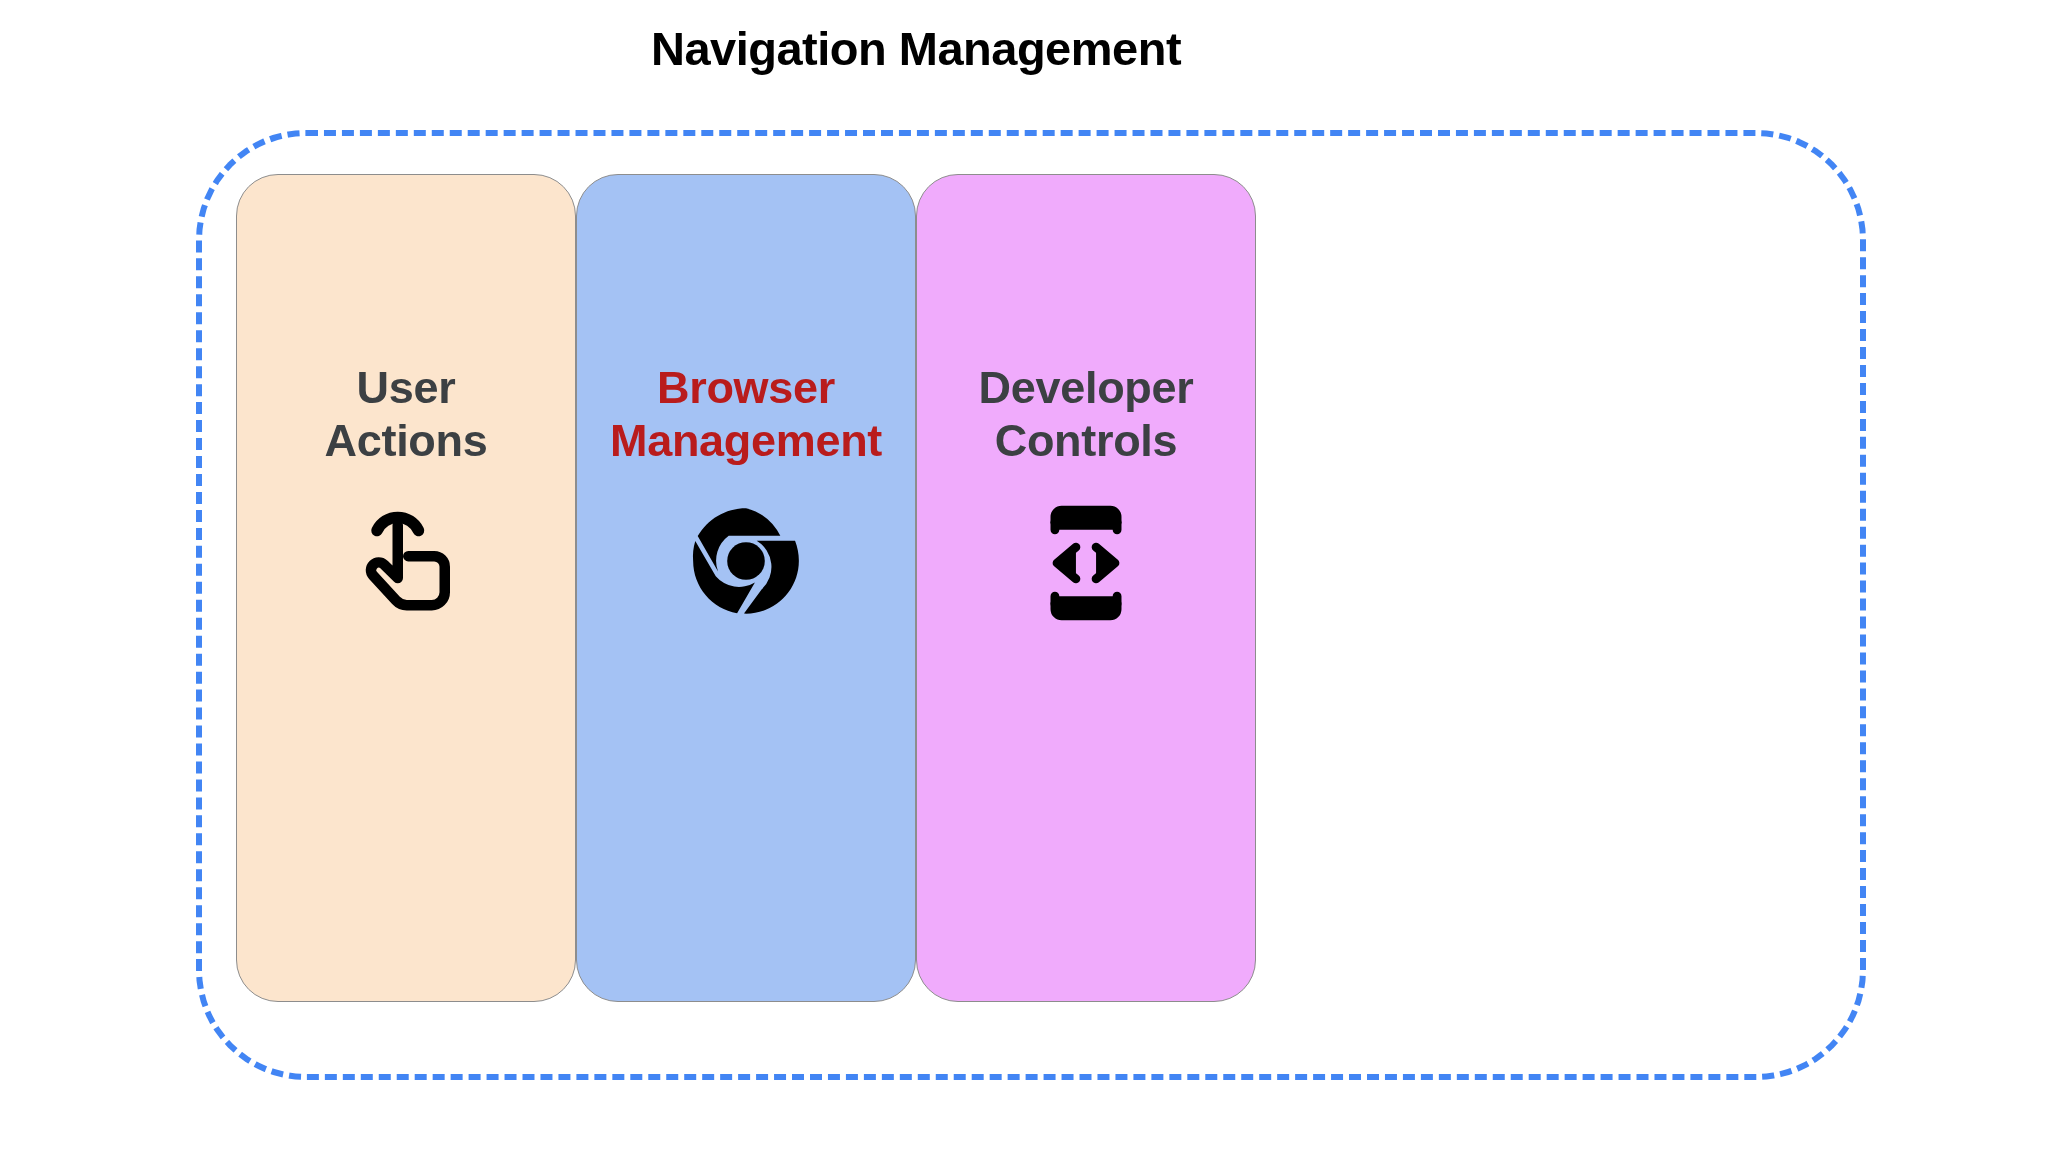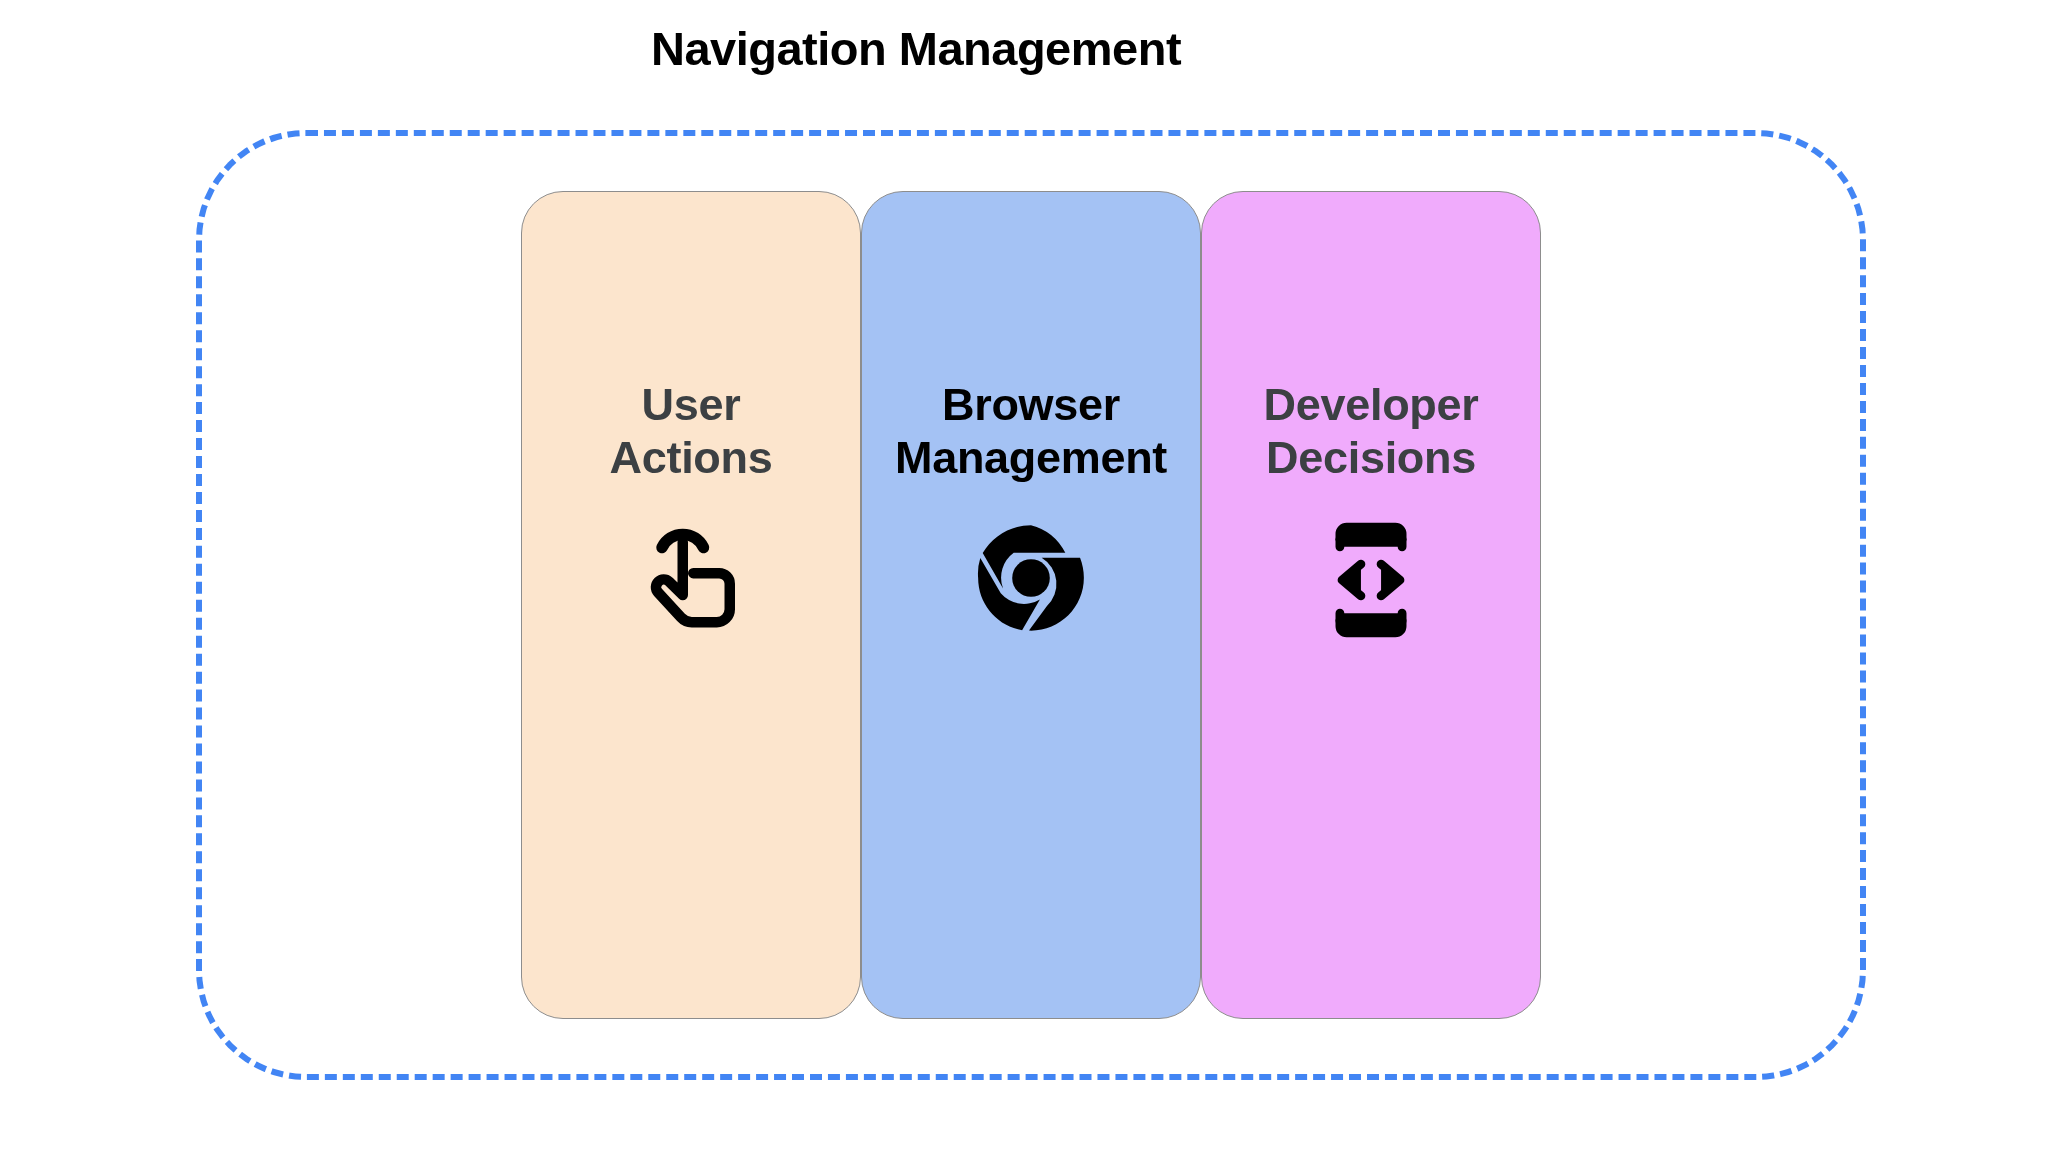--- a/index.html
+++ b/index.html
@@ -42,26 +42,26 @@
     box-sizing: border-box;
     border: 6px dashed #4285f4;
     border-radius: 110px;
     background: transparent;
   }
 
   
   .cards-row {
     position: absolute;
     left: 196px;
-    top: 130px;
+    top: 113px;
     width: 1670px;
     height: 950px;
     display: flex;
     align-items: center;
-    justify-content: center;
+    justify-content: flex-start;
     box-sizing: border-box;
     padding: 0 40px;
   }
 
   .card {
     width: 340px;
     height: 828px;
     border-radius: 42px;
     border: 1.5px solid #8d8d8d;
     box-sizing: border-box;
@@ -120,21 +120,21 @@
       <svg width="120" height="130" viewBox="0 0 24 26" fill="none" xmlns="http://www.w3.org/2000/svg">
 
         <path d="M6.2 6.1a4.6 4.6 0 0 1 8.3 0" stroke="#000000" stroke-width="2.3" stroke-linecap="round" fill="none"></path>
 
         <path d="M10.35 5.0v10.6L7.6 12.9a1.55 1.55 0 0 0-2.2 2.18l4.6 5.0c.55.6 1.33.95 2.15.95h5.0a2.6 2.6 0 0 0 2.6-2.6v-5.1a2.1 2.1 0 0 0-2.1-2.1h-5.2" stroke="#000000" stroke-width="2.1" stroke-linejoin="round" stroke-linecap="round" fill="none"></path>
       </svg>
     </div>
   </div>
 
   <div class="card" id="card-1" style="background: rgb(164, 194, 244); border-color: rgb(141, 141, 141);">
-    <div class="card-label" style="color: #000000;">
+    <div class="card-label" style="color: #b91c1c;">
       <span>Browser</span><br>
       <span>Management</span>
     </div>
     <div class="card-icon">
       <svg width="122" height="122" viewBox="0 0 48 48" xmlns="http://www.w3.org/2000/svg">
 
         <g fill="#000000">
 
           <path d="M24 3.2C15.9 3.2 8.8 7.6 5.0 14.2l8.0 13.9a12.1 12.1 0 0 1 4.2-14.0h20.3A21.0 21.0 0 0 0 24 3.2z"></path>
 
@@ -144,21 +144,21 @@
 
           <circle cx="24" cy="24" r="7.4"></circle>
         </g>
       </svg>
     </div>
   </div>
 
   <div class="card" id="card-2" style="background: #f0abfc; border-color: rgb(141, 141, 141);">
     <div class="card-label" style="color: rgb(60, 64, 67);">
       <span>Developer</span><br>
-      <span>Decisions</span>
+      <span>Controls</span>
     </div>
     <div class="card-icon">
       <svg width="104" height="126" viewBox="0 0 24 30" xmlns="http://www.w3.org/2000/svg">
         <g fill="#000000" stroke="#000000" stroke-width="2.1" stroke-linejoin="round" stroke-linecap="round">
 
           <path d="M4.6 7.1V4.0c0-.9.73-1.6 1.6-1.6h11.6c.88 0 1.6.72 1.6 1.6v3.1"></path>
           <line x1="4.6" y1="5.3" x2="19.4" y2="5.3"></line>
 
           <path d="M4.6 22.9V26c0 .9.73 1.6 1.6 1.6h11.6c.88 0 1.6-.72 1.6-1.6v-3.1"></path>
           <line x1="4.6" y1="24.7" x2="19.4" y2="24.7"></line>

